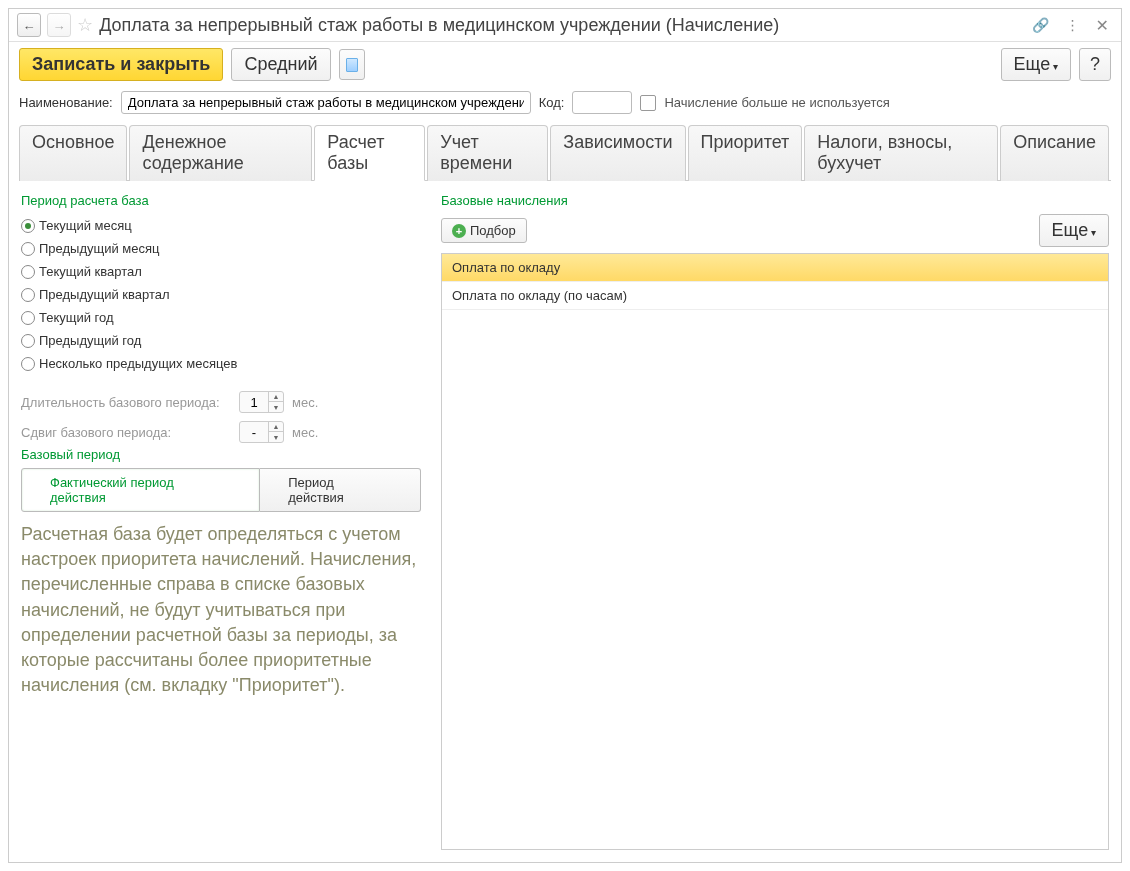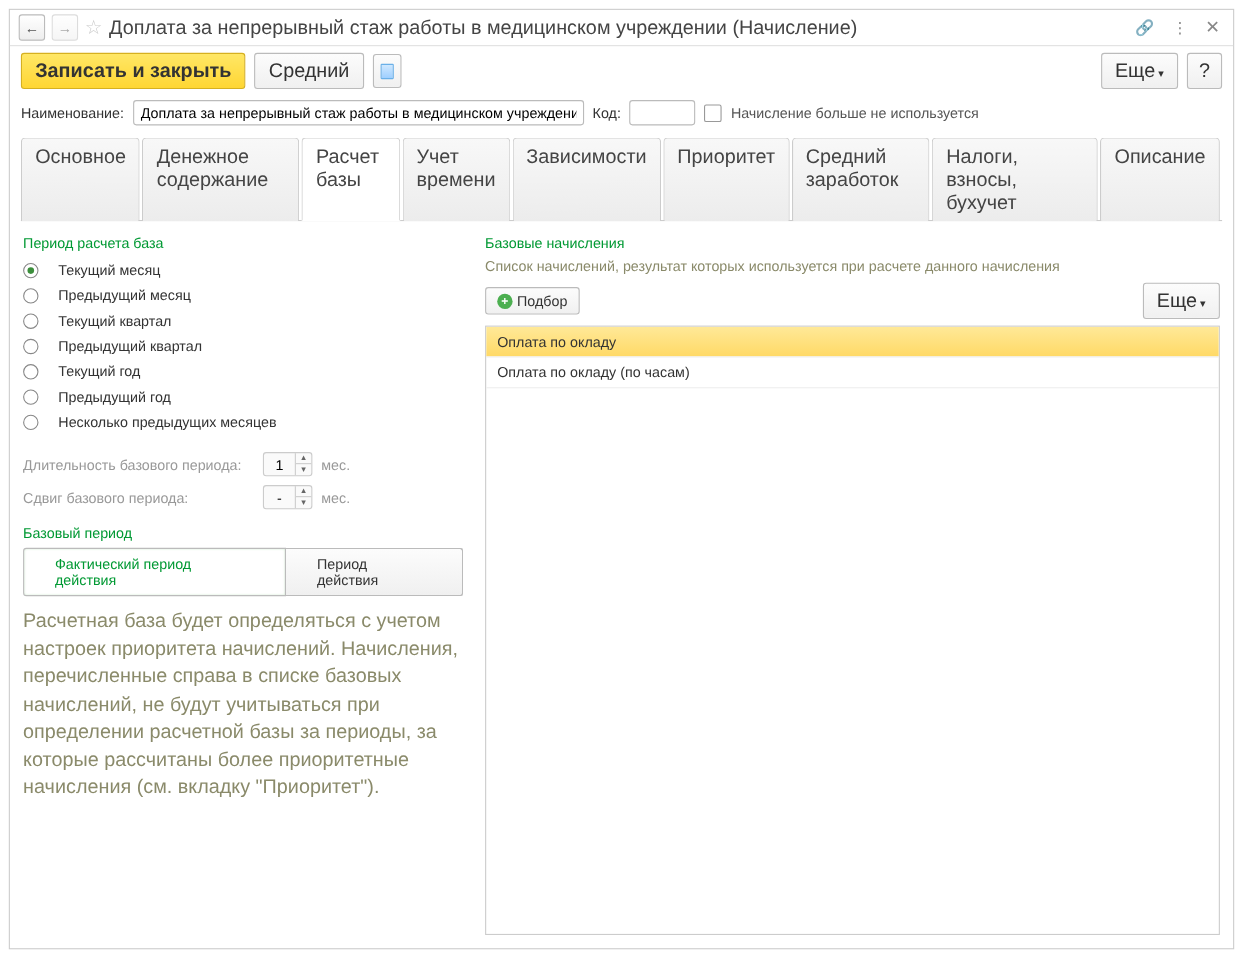--- a/index.html
+++ b/index.html
@@ -120,21 +120,21 @@
       padding: 12px;
       gap: 20px;
       overflow: hidden;
     }
     .col-left { width: 400px; }
     .col-right { flex: 1; display: flex; flex-direction: column; }
 
     .section-title { color: #009933; font-size: 13px; margin-bottom: 6px; }
     .radio-group { margin-bottom: 12px; }
     .radio-item {
-      display: flex; align-items: center; gap: 18px;
+      display: flex; align-items: center; gap: 4px;
       padding: 4px 0;
       cursor: pointer;
     }
     .radio {
       width: 14px; height: 14px;
       border: 1px solid #888;
       border-radius: 50%;
       display: inline-flex; align-items: center; justify-content: center;
     }
     .radio.selected::after {
@@ -274,21 +274,20 @@
     <span class="checkbox-label">Начисление больше не используется</span>
   </div>
 
   <div class="tabs" id="tab-bar">
       <div class="tab">Основное</div>
       <div class="tab">Денежное содержание</div>
       <div class="tab active">Расчет базы</div>
       <div class="tab">Учет времени</div>
       <div class="tab">Зависимости</div>
       <div class="tab">Приоритет</div>
-      <div class="tab">Средний заработок</div>
       <div class="tab">Налоги, взносы, бухучет</div>
       <div class="tab">Описание</div>
     </div>
 
   <div class="content">
     <div class="col-left">
       <div class="section-title">Период расчета база</div>
       <div class="radio-group" id="radio-group">
           <div class="radio-item">
             <span class="radio selected"></span>
@@ -337,32 +336,31 @@
         <div class="spinner">
           <input class="spinner-input" value="-" style="">
           <div class="spinner-btns">
             <div class="spin-btn">▲</div>
             <div class="spin-btn">▼</div>
           </div>
         </div>
         <span class="param-unit">мес.</span>
       </div>
 
-      <div class="section-title" style="margin-top:10px">Базовый период</div>
+      <div class="section-title" style="">Базовый период</div>
       <div class="toggle-group">
         <div class="toggle-btn active">Фактический период действия</div>
         <div class="toggle-btn">Период действия</div>
       </div>
 
       <div class="description-text">Расчетная база будет определяться с учетом настроек приоритета начислений. Начисления, перечисленные справа в списке базовых начислений, не будут учитываться при определении расчетной базы за периоды, за которые рассчитаны более приоритетные начисления (см. вкладку "Приоритет").</div>
     </div>
 
     <div class="col-right">
       <div class="section-title">Базовые начисления</div>
-      <div class="right-desc">Список начислений, результат которых используется при расчете данного начисления</div>
       <div class="right-toolbar">
         <div class="add-btn">
           <span class="plus-icon">+</span>
           <span>Подбор</span>
         </div>
         <div style="flex:1"></div>
         <button class="btn more-btn">Еще</button>
       </div>
       <div class="table-area" id="table-area">
           <div class="table-row selected">Оплата по окладу</div>

